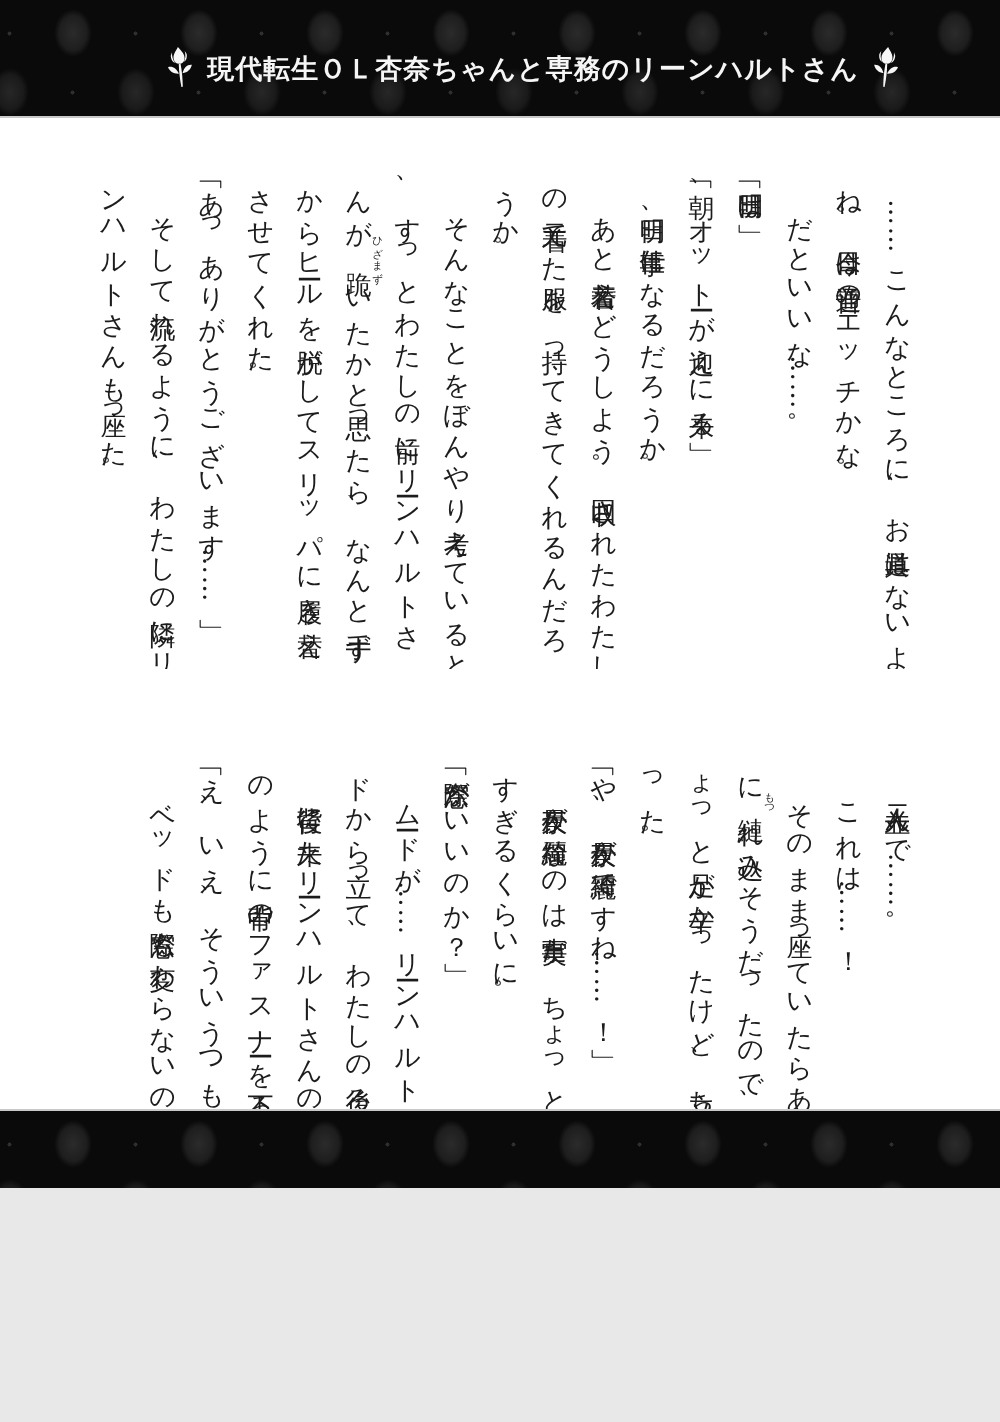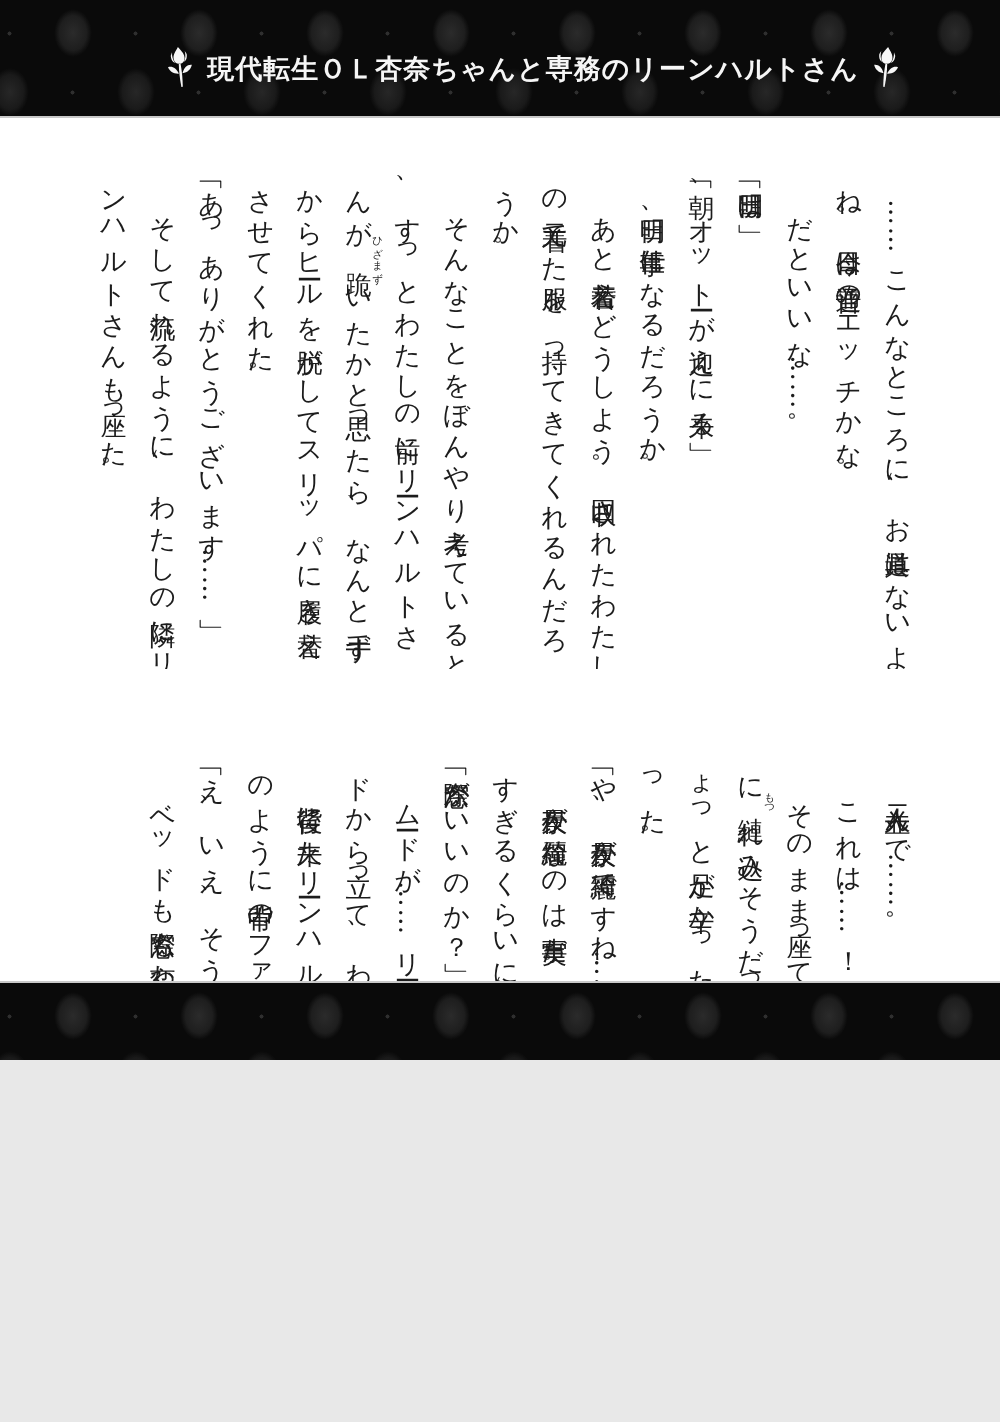--- a/index.html
+++ b/index.html
@@ -8,21 +8,21 @@
     --band-motif: #2b2b2b;
     --band-edge: #c9c9c9;
     --title-text: #f6f6f6;
     --body-text: #1c1c1c;
   }
   * { box-sizing: border-box; }
   html, body { margin: 0; padding: 0; background: #e8e8e8; }
   .page {
     position: relative;
     width: 1000px;
-    height: 1060px;
+    height: 1188px;
     margin: 0 auto;
     background: var(--page-background);
     overflow: hidden;
     font-family: "DejaVu Serif", "Liberation Serif", serif;
     padding-left: 24px;
   }
 
   
   .band {
     position: absolute;

